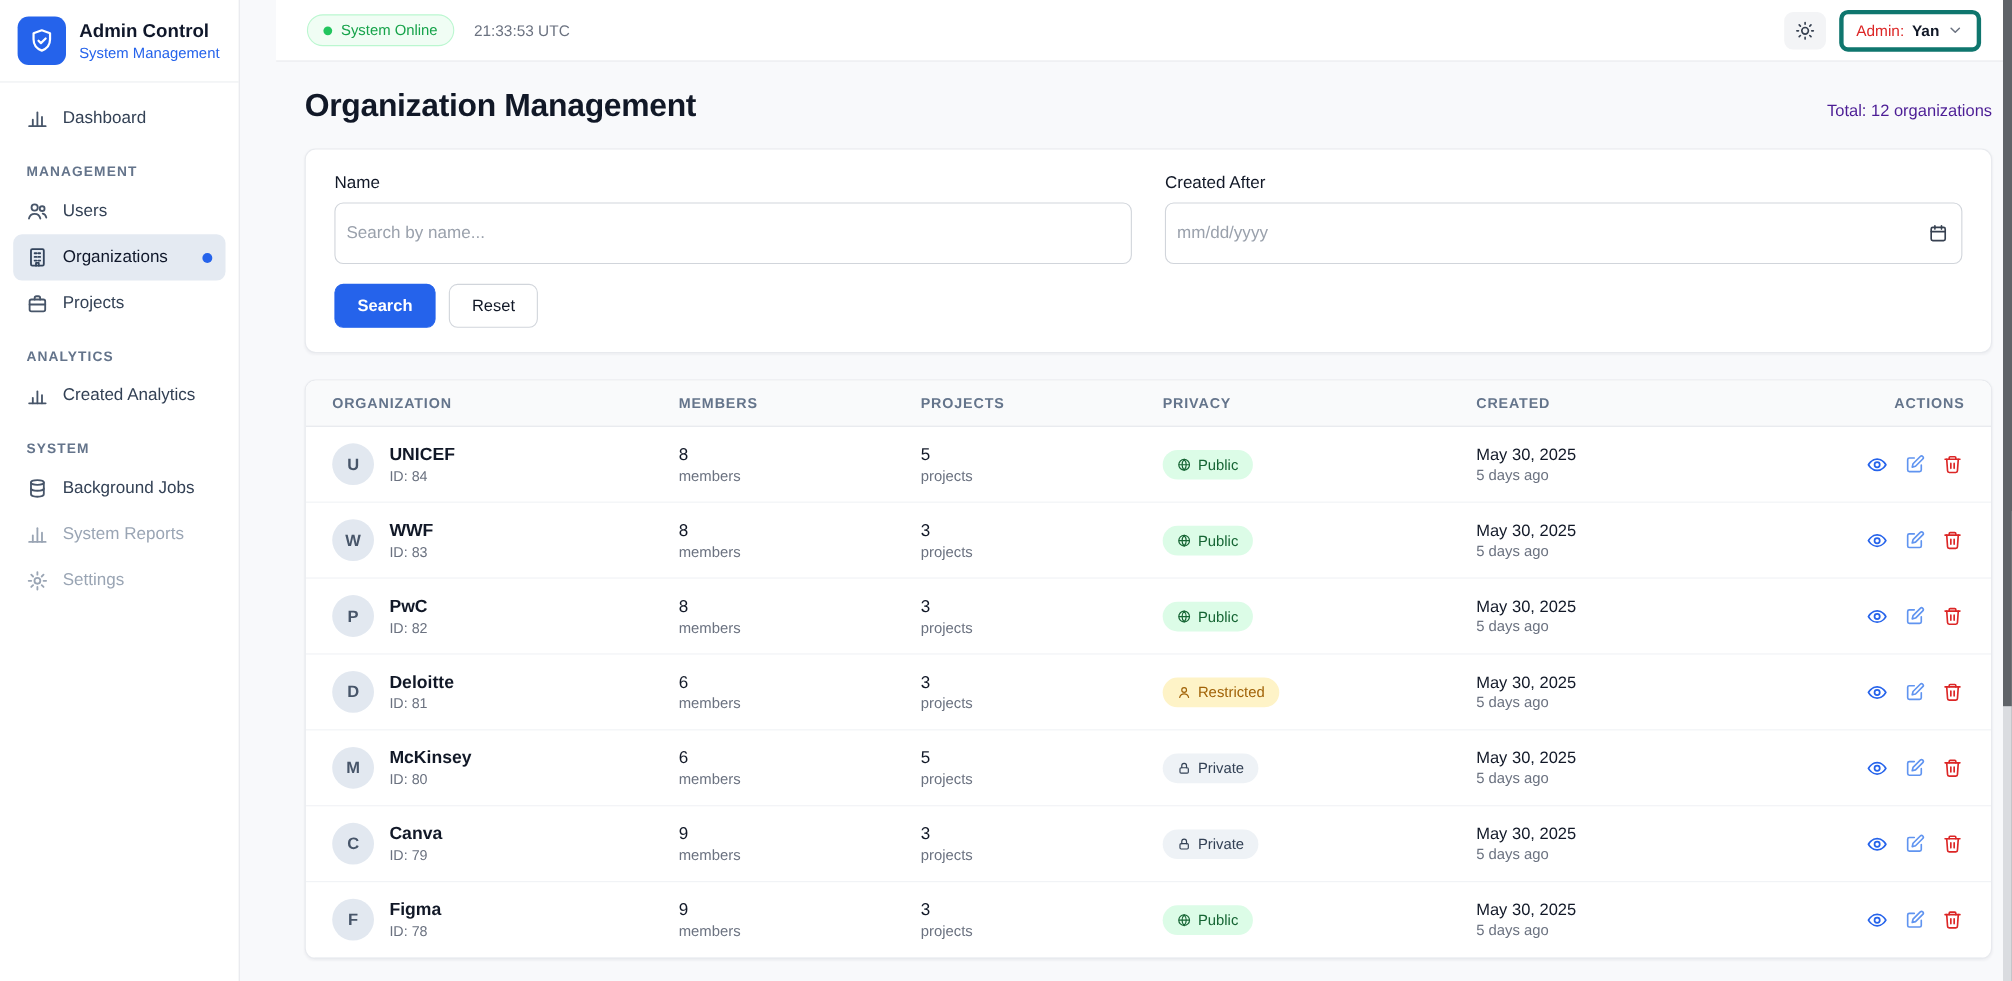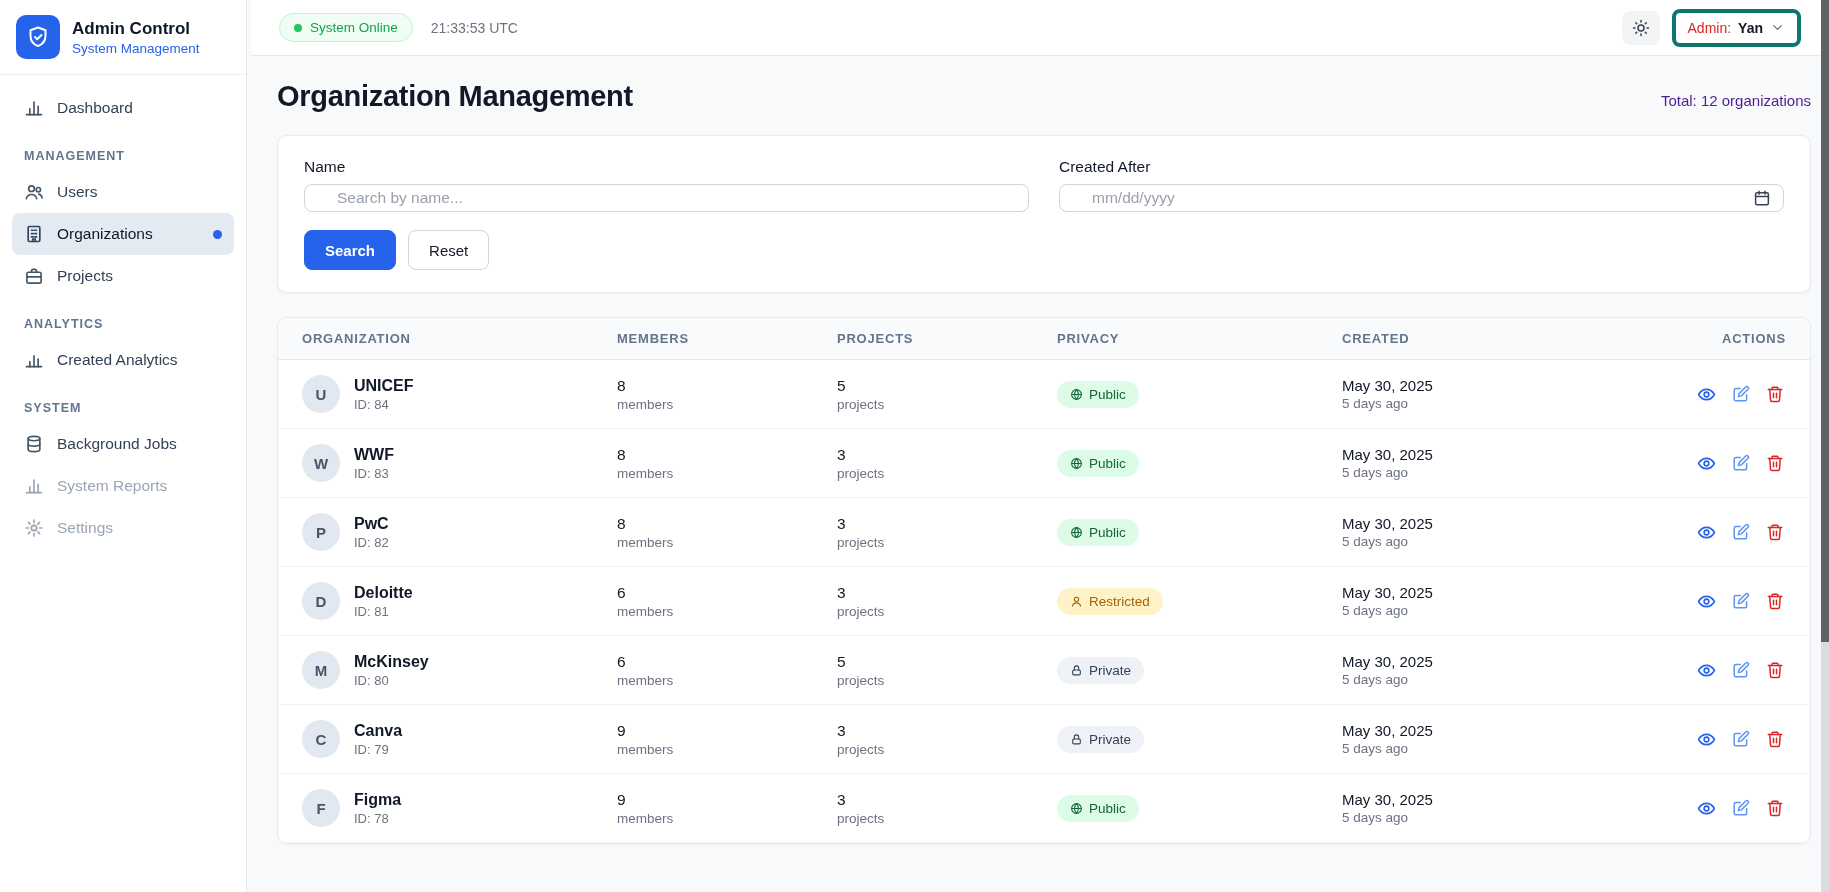--- a/index.html
+++ b/index.html
@@ -5,21 +5,21 @@
   * { margin:0; padding:0; box-sizing:border-box; }
   html,body { width:1829px; height:892px; overflow:hidden; }
   body {
     font-family:"Liberation Sans","DejaVu Sans",sans-serif;
     background:#f8f9fb; color:#111827;
   }
   svg { display:block; }
 
   
   .sidebar {
-    position:fixed; left:0; top:0; width:247px; height:100%;
+    position:fixed; left:0; top:0; width:218px; height:100%;
     background:#ffffff; border-right:1px solid #e5e7eb; z-index:5;
   }
   .brand { display:flex; align-items:center; gap:12px; padding:15px 16px; border-bottom:1px solid #eceef1; }
   .brand-logo {
     width:44px; height:44px; border-radius:10px; background:#2563eb;
     display:flex; align-items:center; justify-content:center; flex:0 0 auto;
   }
   .brand-title { font-size:17px; font-weight:700; color:#0f172a; line-height:1.25; }
   .brand-sub { font-size:13.5px; color:#2563eb; margin-top:2px; }
   .nav { padding:12px 12px; }
@@ -71,22 +71,22 @@
   .page-total { font-size:15px; color:#4c1d95; margin-top:12px;text-align:center; }
 
   .card {
     background:#ffffff; border:1px solid #e8eaee; border-radius:10px;
     box-shadow:0 1px 2px rgba(16,24,40,.04);
   }
   .filter-card { margin-top:22px; padding:22px 26px; }
   .filter-grid { display:grid; grid-template-columns:1fr 1fr; gap:30px; }
   .field-label { font-size:15.5px; font-weight:500; color:#111827; margin-bottom:8px; display:block; }
   .text-input {
-    width:100%; height:28px; border:1px solid #d1d5db; border-radius:8px;
-    padding:0 32px; font-size:15.5px; color:#8b5cf6; background:#fff;
+    width:100%; height:56px; border:1px solid #d1d5db; border-radius:8px;
+    padding:0 10px; font-size:15.5px; color:#8b5cf6; background:#fff;
     font-family:"Liberation Sans","DejaVu Sans",sans-serif;
   }
   .text-input::placeholder { color:#9aa1ac; }
   .date-wrap { position:relative; }
   .date-wrap .cal { position:absolute; right:13px; top:50%; transform:translateY(-50%); color:#374151; pointer-events:none; }
   .filter-actions { margin-top:18px; display:flex; gap:12px; }
   .btn { height:40px; border-radius:8px; font-size:15px; cursor:pointer; padding:0 20px;
          font-family:"Liberation Sans","DejaVu Sans",sans-serif; }
   .btn-primary { background:#2563eb; color:#fff; border:1px solid #2563eb; font-weight:600; }
   .btn-secondary { background:#fff; color:#111827; border:1px solid #d1d5db; font-weight:500; }

